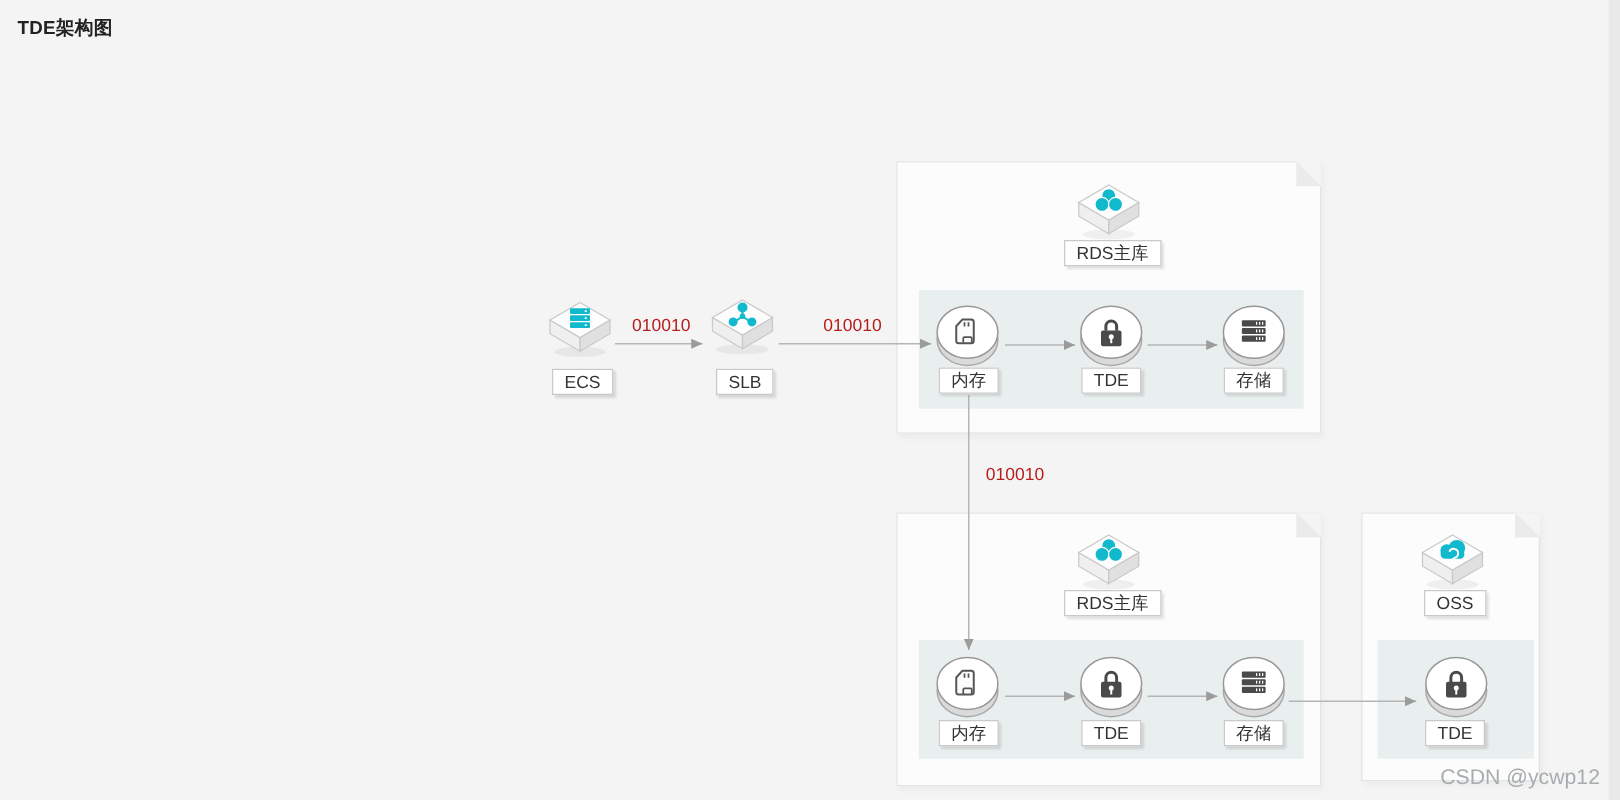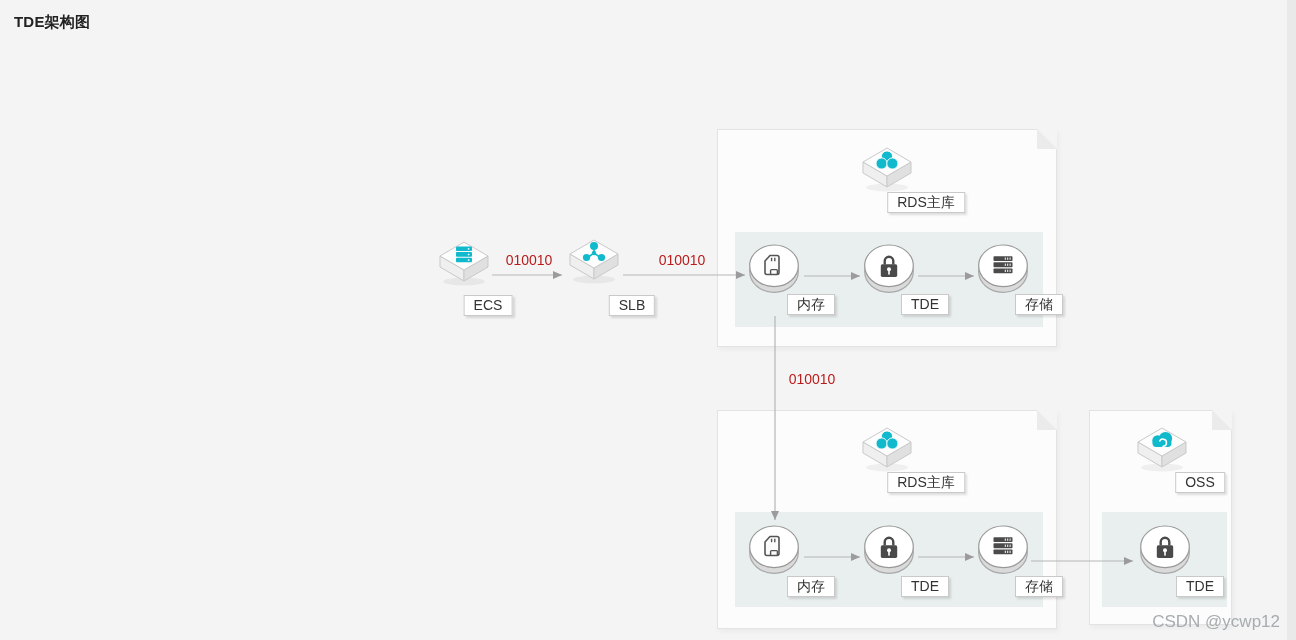--- a/index.html
+++ b/index.html
@@ -22,21 +22,21 @@
     content:""; position:absolute; top:-1px; right:-1px;
     border-style:solid; border-width:0 20px 20px 0;
     border-color:#f4f4f4 #f4f4f4 #ebebeb #ebebeb;
   }
   .pipeline { background:#e9efee; }
   .tag {
     transform:translateX(-50%);
     background:#fff; border:1px solid #c9c9c9;
     box-shadow:2px 2px 2px rgba(0,0,0,.12);
     padding:0 9px; height:21px; line-height:19px;
-    font-size:14px; color:#333; white-space:nowrap; text-align:center;margin-left:36px;
+    font-size:14px; color:#333; white-space:nowrap; text-align:center;
   }
   .edge-label {
     transform:translateX(-50%);
     font-size:14px; color:#b91c1c; white-space:nowrap;
   }
   .watermark { right:7px; top:612px; font-size:17px; color:#a7acaf; }
   .overlay { left:0; top:0; pointer-events:none; }
   svg.icon { display:block; }
 </style>
 </head>
@@ -168,21 +168,21 @@
       <line x1="775" y1="316" x2="775" y2="520" marker-end="url(#arw)"></line>
       <line x1="804" y1="557" x2="860" y2="557" marker-end="url(#arw)"></line>
       <line x1="918" y1="557" x2="974" y2="557" marker-end="url(#arw)"></line>
       <line x1="1031" y1="561" x2="1133" y2="561" marker-end="url(#arw)"></line>
     </g>
   </svg>
 
   <svg class="abs icon" style="left:438px;top:240px" width="52" height="52">
       <use href="#sym-ecs"></use>
     </svg>
-  <div class="abs tag" style="left:452px;top:295px">ECS</div>
+  <div class="abs tag" style="left:466px;top:295px">ECS</div>
 
   <svg class="abs icon" style="left:568px;top:238px" width="52" height="52">
       <use href="#sym-slb"></use>
     </svg>
   <div class="abs tag" style="left:596px;top:295px">SLB</div>
 
   <svg class="abs icon" style="left:861px;top:146px" width="52" height="52">
       <use href="#sym-rds"></use>
     </svg>
   <div class="abs tag" style="left:890px;top:192px">RDS主库</div>

